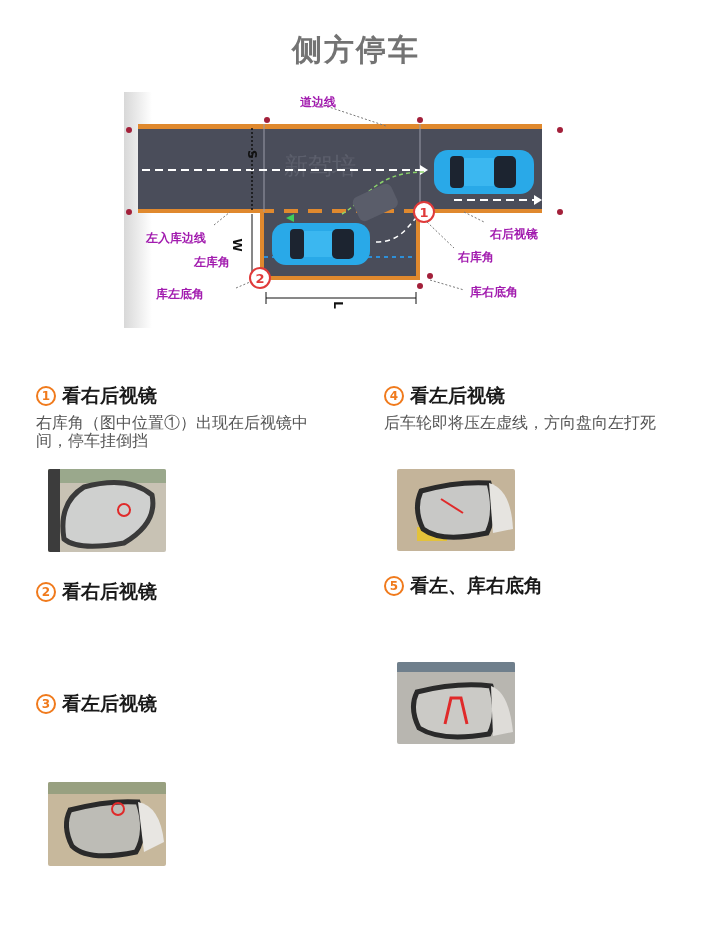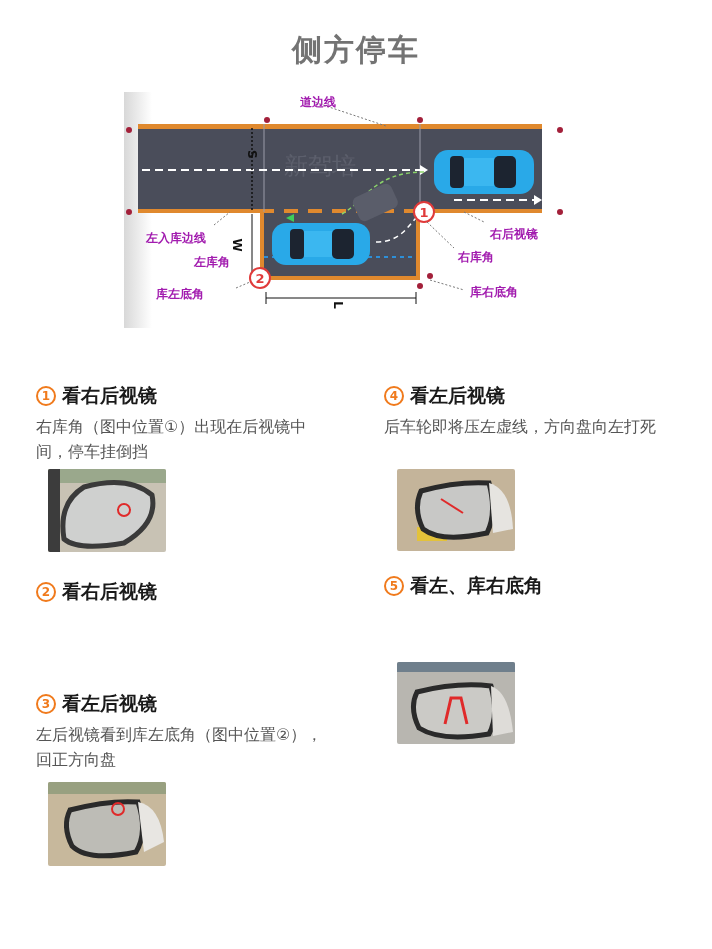--- a/index.html
+++ b/index.html
@@ -16,21 +16,21 @@
 
   .lbl { position: absolute; font-size: 12px; color: #a21caf; font-weight: bold; white-space: nowrap; }
 
   .step { position: absolute; }
   .step-head { display: flex; align-items: center; font-size: 19px; font-weight: bold; color: #1a1a1a; height: 28px; }
   .step-num {
     display: inline-flex; align-items: center; justify-content: center;
     width: 20px; height: 20px; border-radius: 50%; border: 2.5px solid #f07a1c;
     color: #f07a1c; font-size: 12px; font-weight: bold; margin-right: 6px; line-height: 1;
   }
-  .step-desc { font-size: 16px; color: #555; line-height: 25px; margin-top: 4px; width: 300px; }
+  .step-desc { font-size: 16px; color: #555; line-height: 18px; margin-top: 4px; width: 300px; font-family: Liberation Serif, serif; }
   .mirror { position: absolute; overflow: hidden; border-radius: 2px; }
   .mirror svg { display: block; }
 </style>
 </head>
 <body>
 
 <div class="title">侧方停车</div>
 
 <div class="diagram">
   <svg width="450" height="236" viewBox="0 0 450 236">
@@ -155,21 +155,20 @@
     <span class="step-num">2</span>
     <span>看右后视镜</span>
   </div>
 </div>
 
 <div class="step" style="left:36px; top:690px;">
   <div class="step-head">
     <span class="step-num">3</span>
     <span>看左后视镜</span>
   </div>
-  <div class="step-desc">左后视镜看到库左底角（图中位置②），回正方向盘</div>
 </div>
 <div class="mirror" style="left:48px; top:782px; width:118px; height:84px;">
   <svg width="118" height="84" viewBox="0 0 118 84">
     <rect width="118" height="84" fill="#c7b89c"></rect>
     <rect width="118" height="12" fill="#98a080"></rect>
     <path d="M22,28 Q60,18 90,20 Q100,50 88,70 Q40,80 24,64 Q14,44 22,28 Z" fill="#bdbcb6" stroke="#2a2a2a" stroke-width="5"></path>
     <path d="M90,20 Q112,24 116,60 L96,70 Z" fill="#e8e6e2"></path>
     <circle cx="70" cy="27" r="6" fill="none" stroke="#e02a2a" stroke-width="2"></circle>
   </svg>
 </div>

